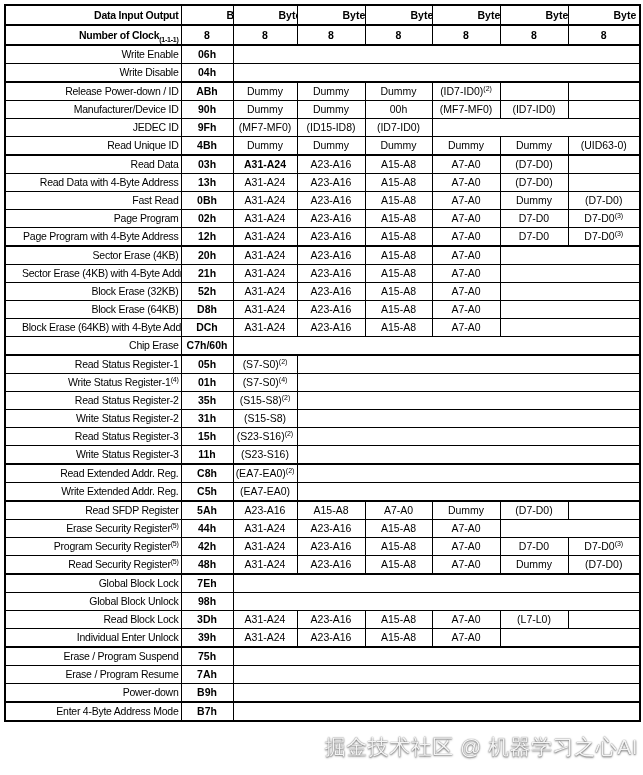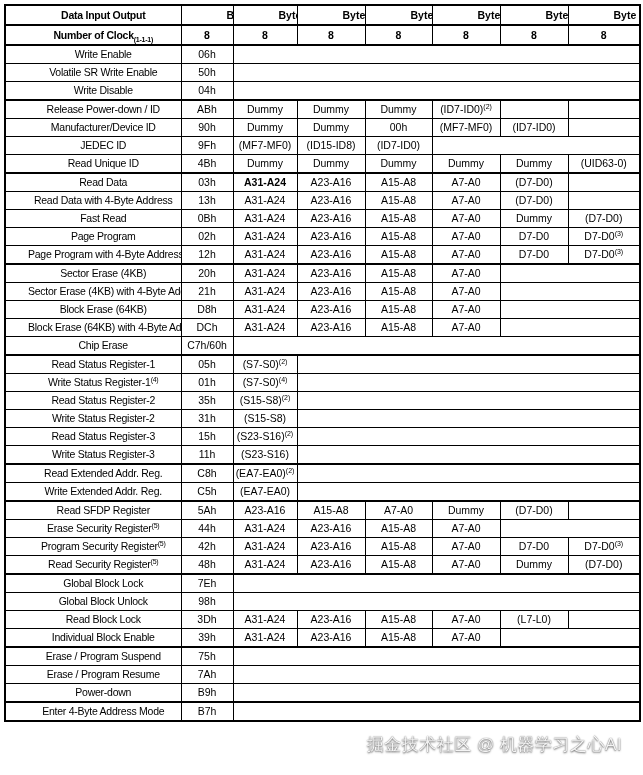--- a/index.html
+++ b/index.html
@@ -22,31 +22,31 @@
   col.c-b6{width:68px;}
   col.c-b7{width:72px;}
   th,td{
     border:1px solid #000;
     height:17px;padding:0 2px;
     font-size:10.5px;line-height:1;
     text-align:center;vertical-align:middle;
     white-space:nowrap;overflow:hidden;
   }
   thead th{height:18px;font-weight:bold;padding-left:45px;}
-  th.lbl,td.lbl{text-align:center;padding-left:22px;letter-spacing:-0.25px;}
-  td.b1{font-weight:normal;}
+  th.lbl,td.lbl{text-align:right;padding-left:16px;letter-spacing:-0.25px;}
+  td.b1{font-weight:bold;}
   td.bold{font-weight:bold;}
   tr.thick-after th, tr.thick-after td{border-bottom:2px solid #000;}
   sup{font-size:7px;line-height:0;}
   sub{font-size:7px;line-height:0;}
   .clock-label{font-weight:bold;}
   .clock-val{font-weight:bold;}
   .watermark{
-    position:absolute;top:733px;right:21px;
-    font-size:17px;letter-spacing:0.5px;white-space:nowrap;
+    position:absolute;top:733px;right:5px;
+    font-size:21px;letter-spacing:0.5px;white-space:nowrap;
     color:rgba(255,255,255,0.93);
     text-shadow:0 1px 2px rgba(0,0,0,0.55), 0 0 1px rgba(90,90,90,0.9);
     pointer-events:none;
   }
 </style>
 </head>
 <body>
 
 <div class="page">
   <table id="cmd-table">
@@ -81,25 +81,20 @@
           <td class="clock-val">8</td>
           <td class="clock-val">8</td>
         </tr>
     </thead>
     <tbody>
         <tr>
           <td class="lbl">Write Enable</td>
           <td class="b1">06h</td>
           <td colspan="6"></td>
         </tr>
-        <tr>
-          <td class="lbl">Volatile SR Write Enable</td>
-          <td class="b1">50h</td>
-          <td colspan="6"></td>
-        </tr>
         <tr class="thick-after">
           <td class="lbl">Write Disable</td>
           <td class="b1">04h</td>
           <td colspan="6"></td>
         </tr>
         <tr>
           <td class="lbl">Release Power-down / ID</td>
           <td class="b1">ABh</td>
           <td>Dummy</td>
           <td>Dummy</td>
@@ -198,20 +193,29 @@
         <tr>
           <td class="lbl">Sector Erase (4KB) with 4-Byte Address</td>
           <td class="b1">21h</td>
           <td>A31-A24</td>
           <td>A23-A16</td>
           <td>A15-A8</td>
           <td>A7-A0</td>
           <td colspan="2"></td>
         </tr>
         <tr>
+          <td class="lbl">Block Erase (32KB)</td>
+          <td class="b1">52h</td>
+          <td>A31-A24</td>
+          <td>A23-A16</td>
+          <td>A15-A8</td>
+          <td>A7-A0</td>
+          <td colspan="2"></td>
+        </tr>
+        <tr>
           <td class="lbl">Block Erase (64KB)</td>
           <td class="b1">D8h</td>
           <td>A31-A24</td>
           <td>A23-A16</td>
           <td>A15-A8</td>
           <td>A7-A0</td>
           <td colspan="2"></td>
         </tr>
         <tr>
           <td class="lbl">Block Erase (64KB) with 4-Byte Address</td>
@@ -328,21 +332,21 @@
           <td class="lbl">Read Block Lock</td>
           <td class="b1">3Dh</td>
           <td>A31-A24</td>
           <td>A23-A16</td>
           <td>A15-A8</td>
           <td>A7-A0</td>
           <td>(L7-L0)</td>
           <td></td>
         </tr>
         <tr class="thick-after">
-          <td class="lbl">Individual Block Enable</td>
+          <td class="lbl">Individual Enter Unlock</td>
           <td class="b1">39h</td>
           <td>A31-A24</td>
           <td>A23-A16</td>
           <td>A15-A8</td>
           <td>A7-A0</td>
           <td colspan="2"></td>
         </tr>
         <tr>
           <td class="lbl">Erase / Program Suspend</td>
           <td class="b1">75h</td>

